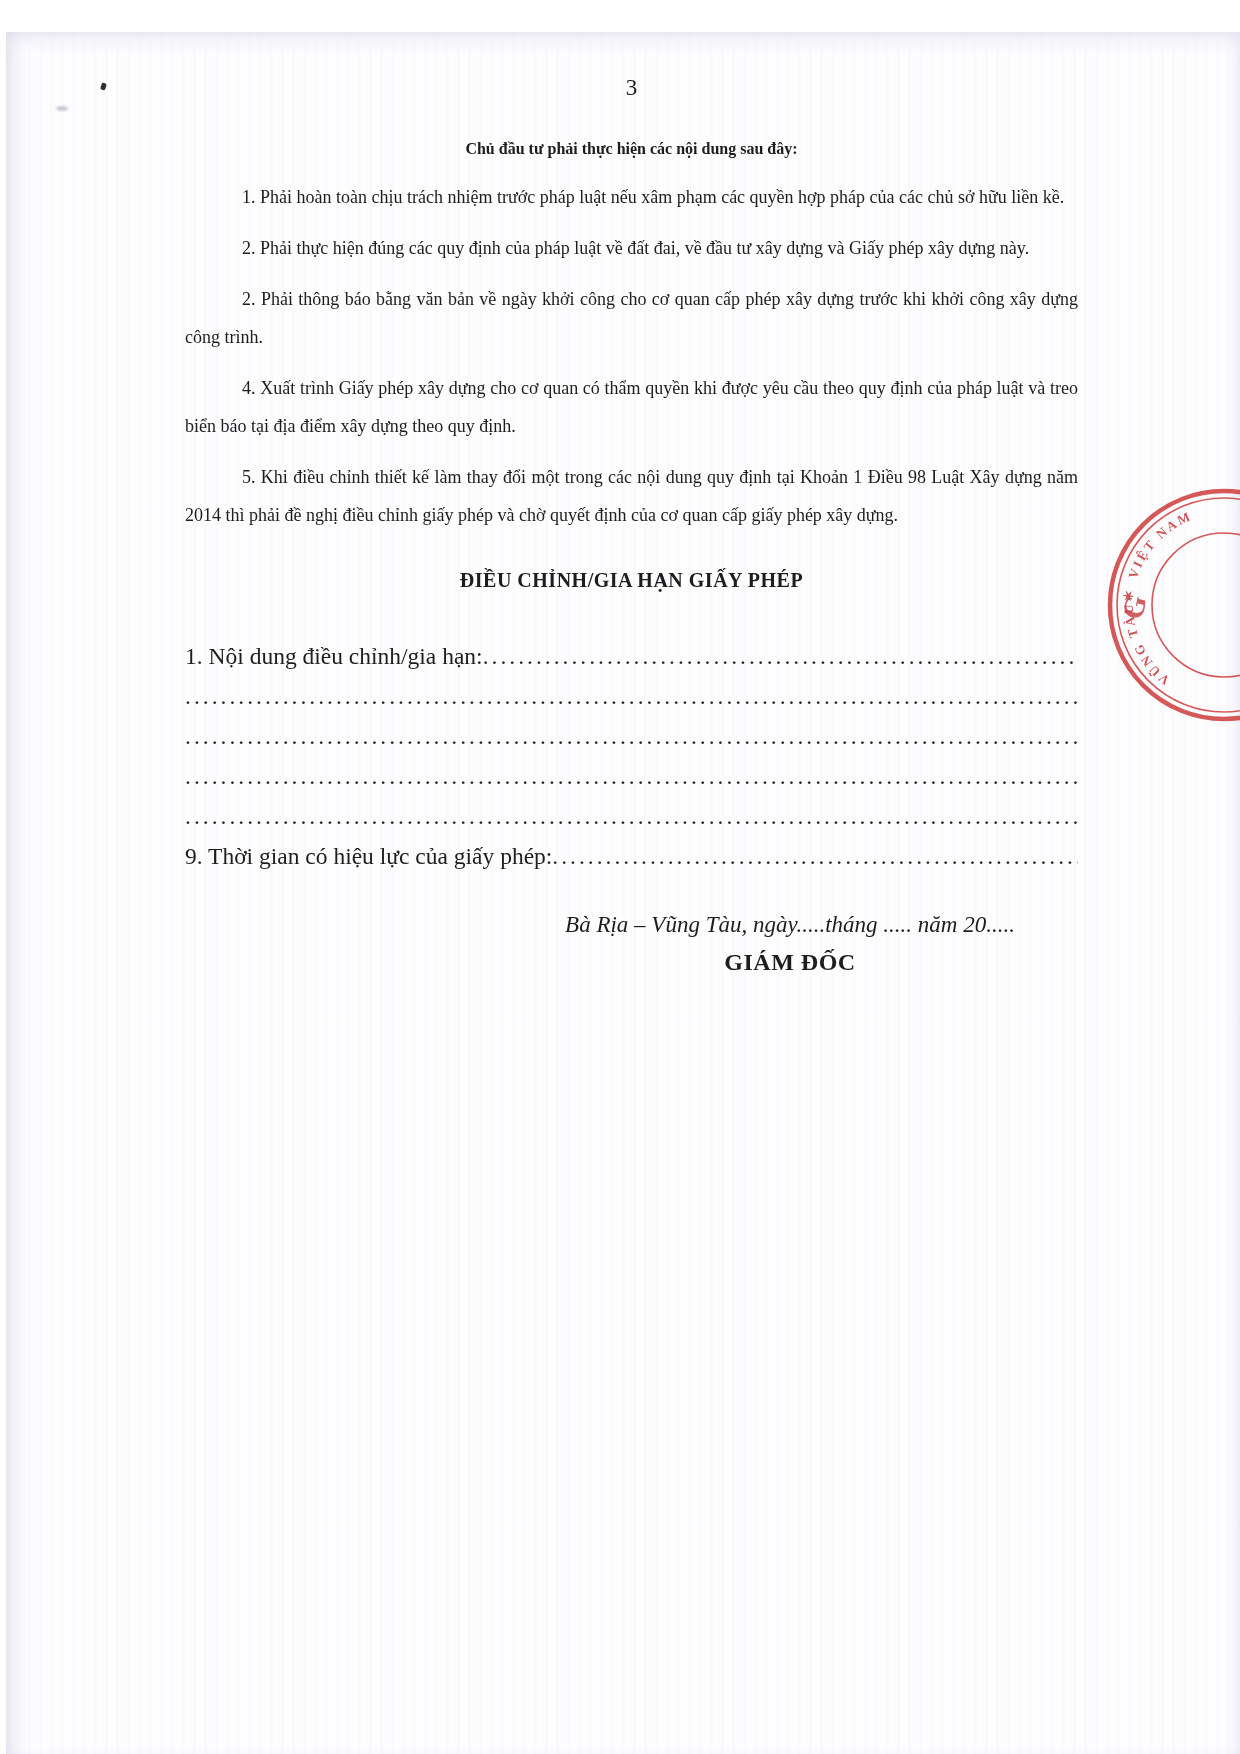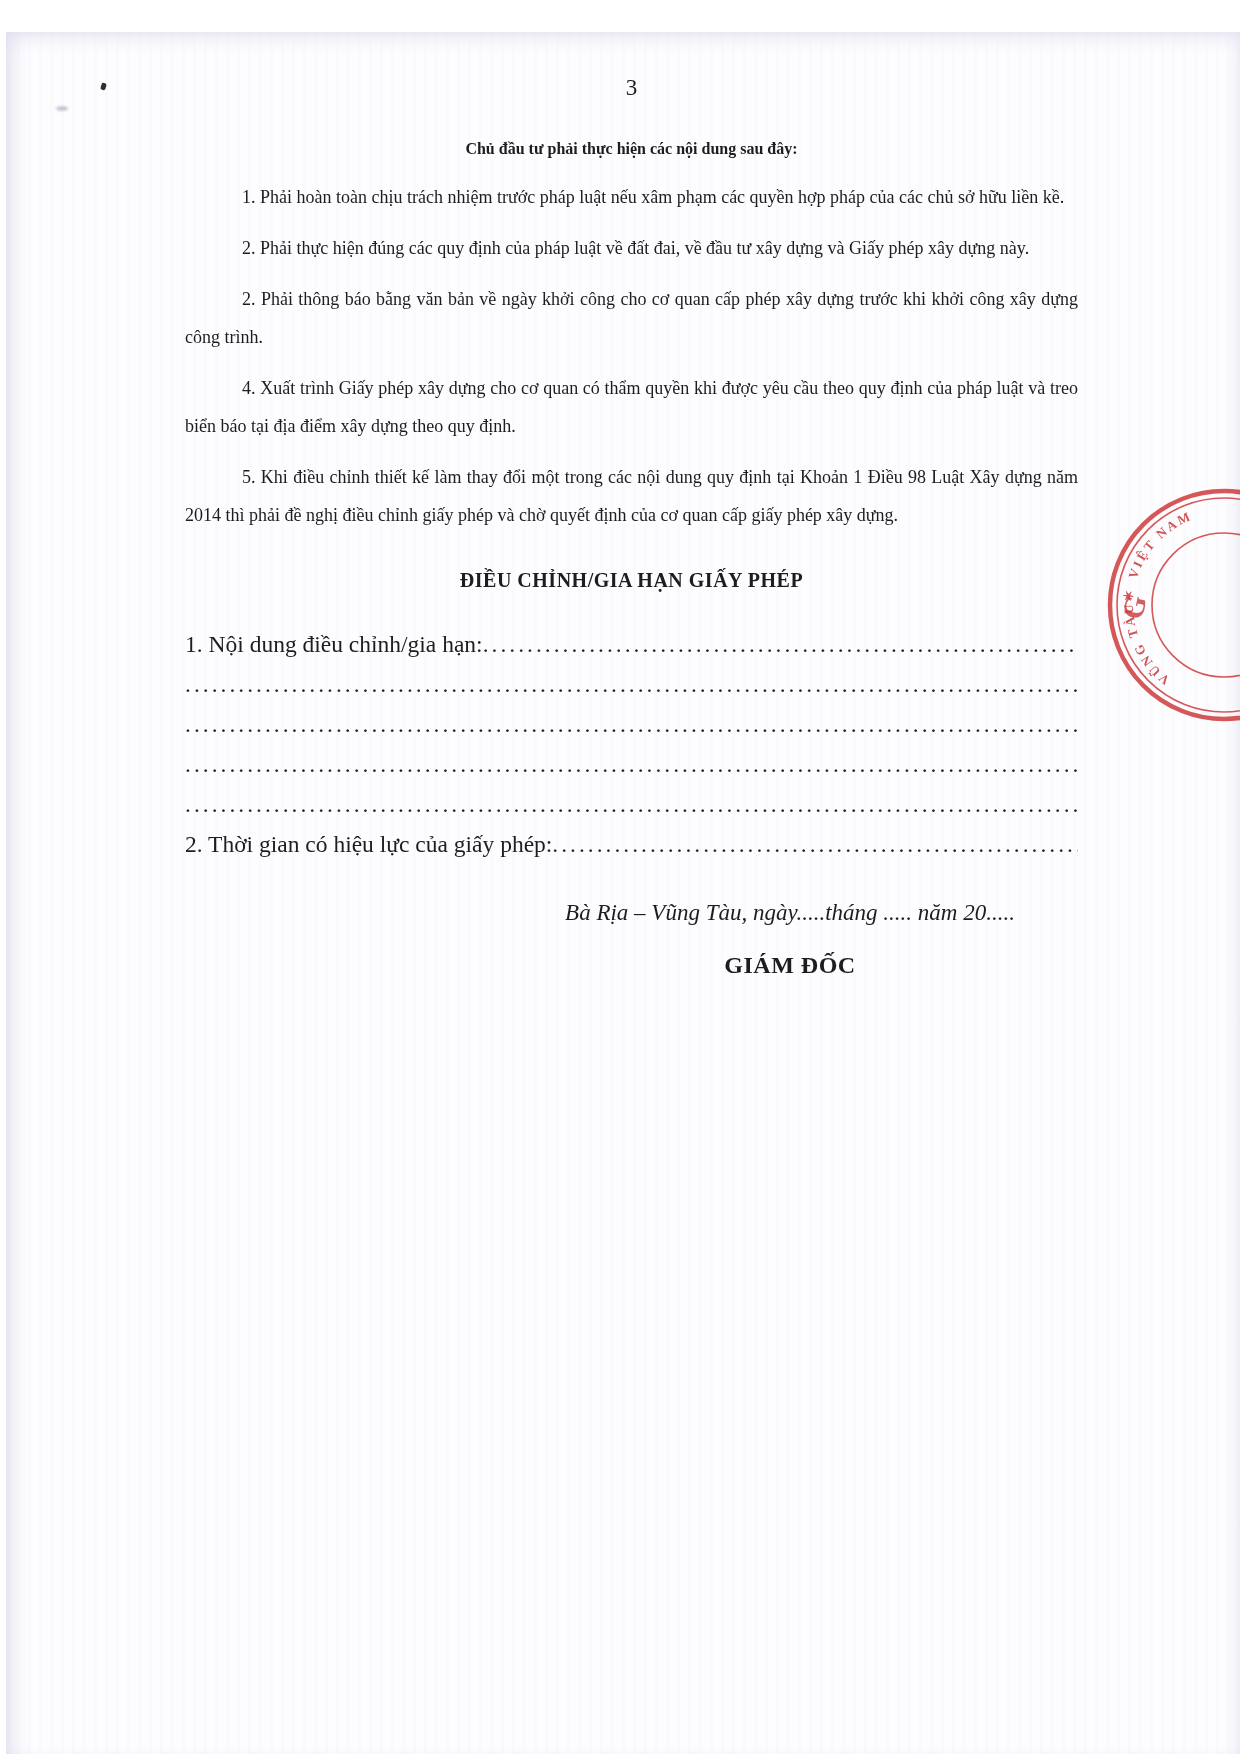--- a/index.html
+++ b/index.html
@@ -31,36 +31,36 @@
     text-align:center; font-weight:bold;
   }
   .para {
     margin:13px 0 0 0; font-size:18px; line-height:38px;
     text-align:justify; text-indent:57px;
   }
   .section-heading {
     margin:30px 0 0 0; font-size:20px; line-height:32px;
     text-align:center; font-weight:bold; letter-spacing:0.5px;
   }
-  .form { margin-top:28px; font-size:23.5px; }
+  .form { margin-top:40px; font-size:23.5px; }
   .form-line { display:flex; line-height:40px; height:40px; }
   .form-label { white-space:nowrap; }
   .leader {
     flex:1; overflow:hidden; white-space:nowrap;
     letter-spacing:3px; color:#26262a;
   }
   .leader-row {
     line-height:40px; height:40px; overflow:hidden; white-space:nowrap;
     letter-spacing:3px; color:#26262a; font-size:23.5px;
   }
   .signature {
     margin:34px 0 0 320px; width:570px; text-align:center;
   }
   .date-line { font-style:italic; font-size:23px; line-height:30px; }
-  .signer-title { font-weight:bold; font-size:24px; margin-top:24px; letter-spacing:0.5px; }
+  .signer-title { font-weight:bold; font-size:24px; margin-top:9px; letter-spacing:0.5px; }
   
   .speck-a {
     position:absolute; left:101px; top:83px; width:5px; height:7px;
     background:#2f2f33; border-radius:2px; transform:rotate(18deg);
   }
   .speck-b {
     position:absolute; left:56px; top:106px; width:12px; height:5px;
     background:#c7c7d4; border-radius:50%; filter:blur(1px);
   }
   
@@ -92,21 +92,21 @@
     <div class="form">
       <div class="form-line">
         <span class="form-label">1. Nội dung điều chỉnh/gia hạn: </span>
         <span class="leader">..........................................................................................................................................................................</span>
       </div>
       <div class="leader-row">..........................................................................................................................................................................</div>
       <div class="leader-row">..........................................................................................................................................................................</div>
       <div class="leader-row">..........................................................................................................................................................................</div>
       <div class="leader-row">..........................................................................................................................................................................</div>
       <div class="form-line">
-        <span class="form-label">2. Thời gian có hiệu lực của giấy phép:</span>
+        <span class="form-label">9. Thời gian có hiệu lực của giấy phép:</span>
         <span class="leader">..........................................................................................................................................................................</span>
       </div>
     </div>
 
     <div class="signature">
       <div class="date-line">Bà Rịa – Vũng Tàu, ngày.....tháng ..... năm 20.....</div>
       <div class="signer-title">GIÁM ĐỐC</div>
     </div>
   </div>
 

